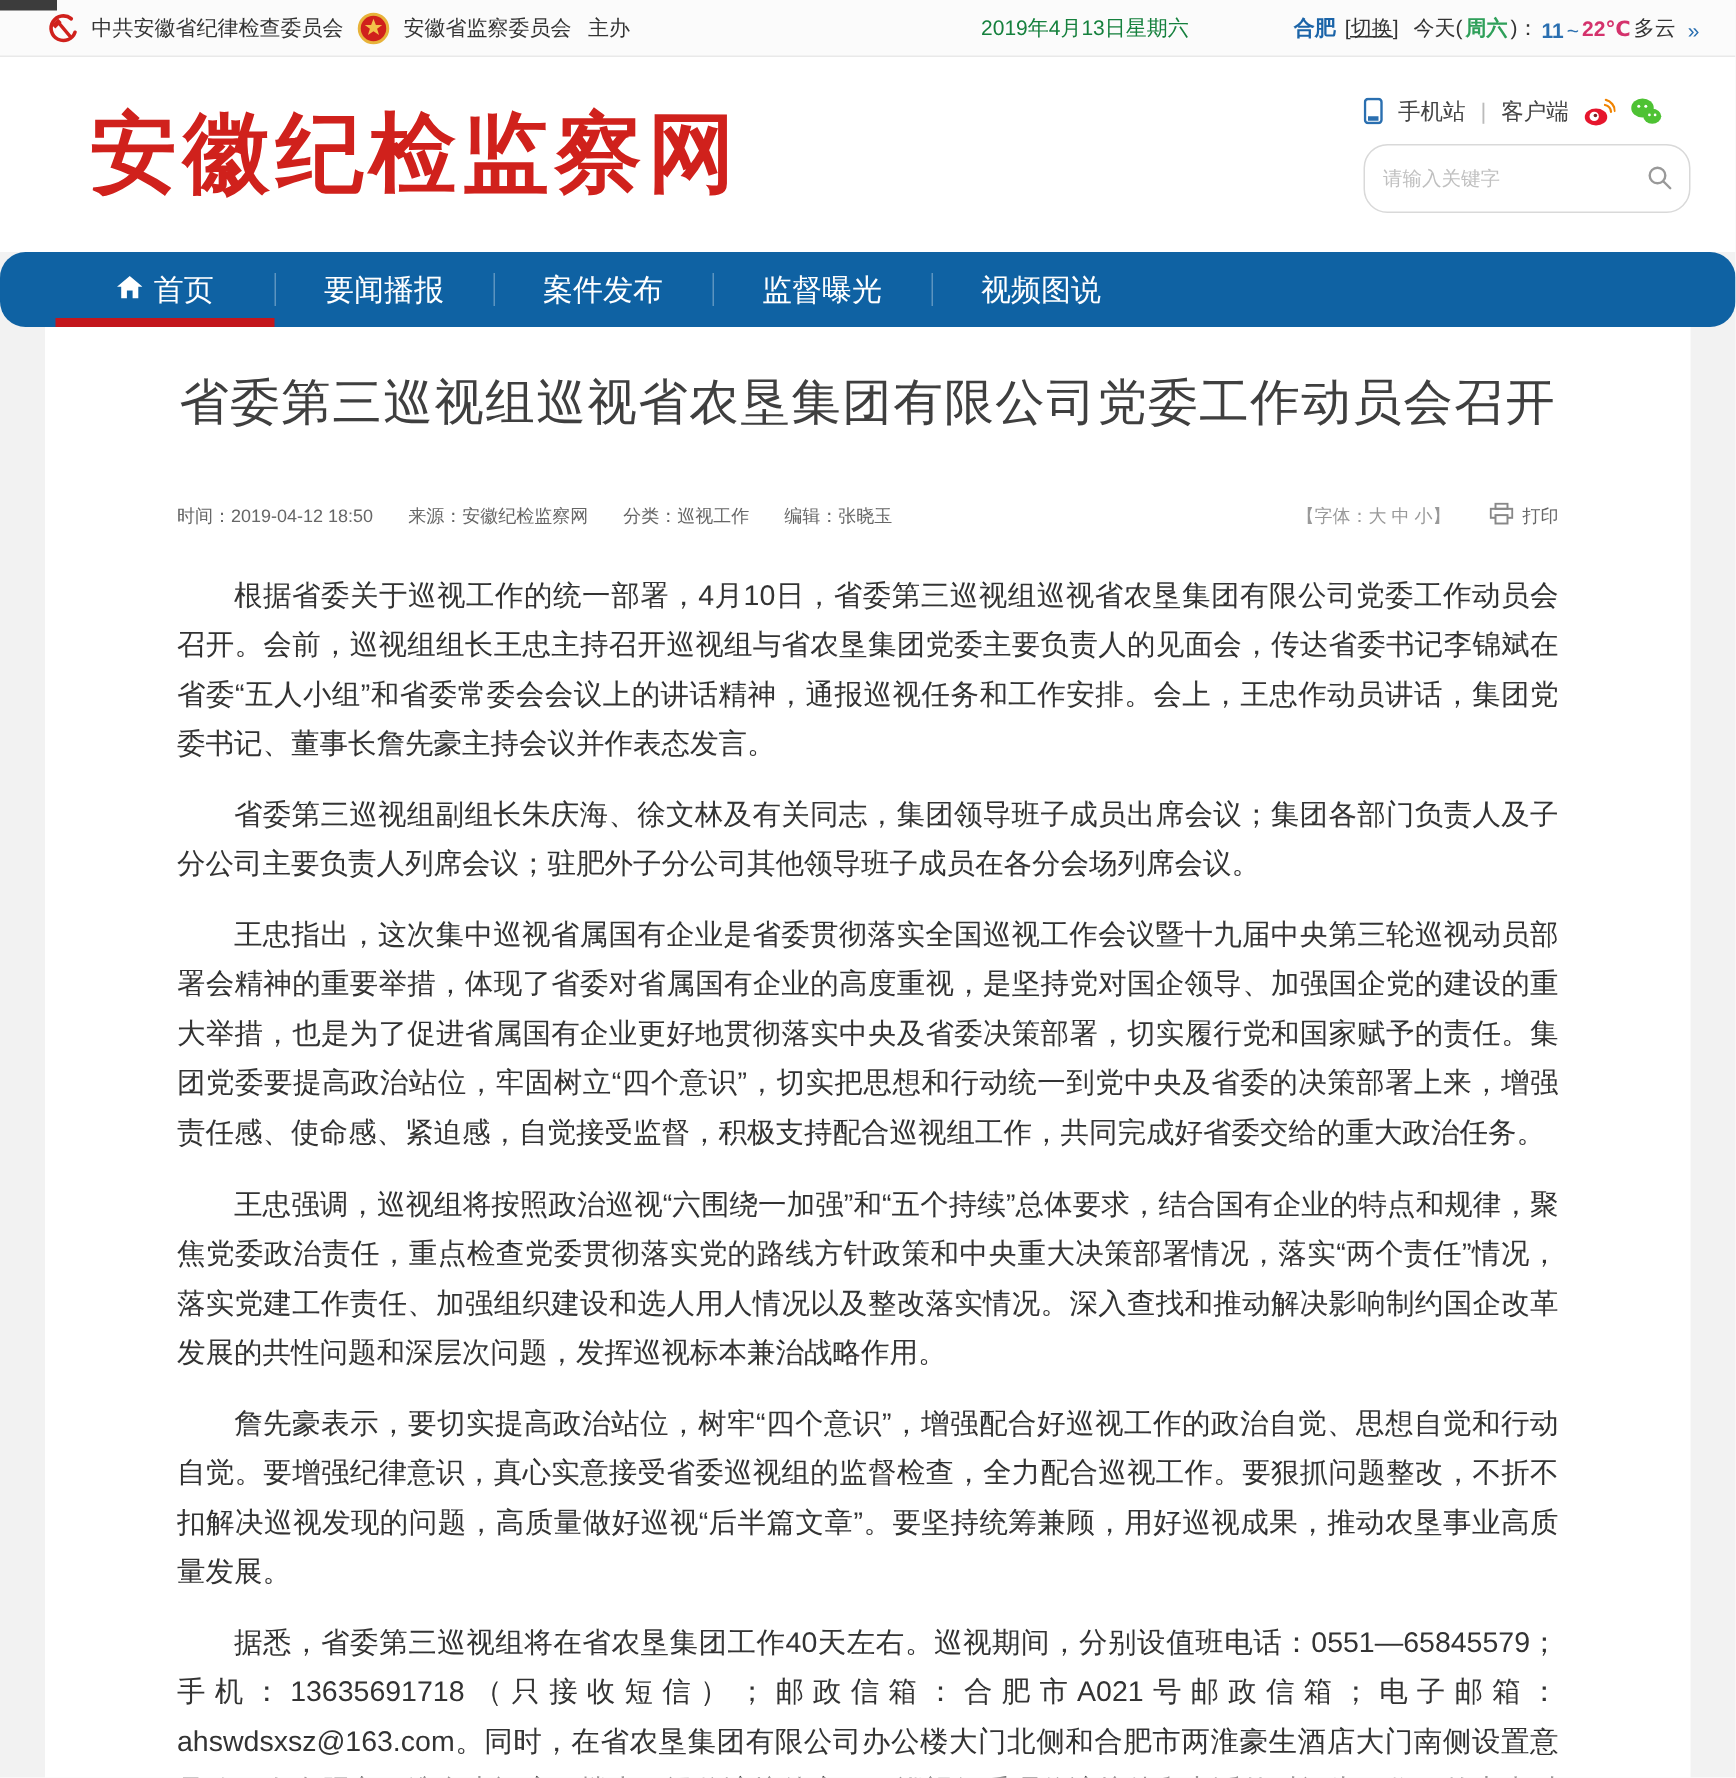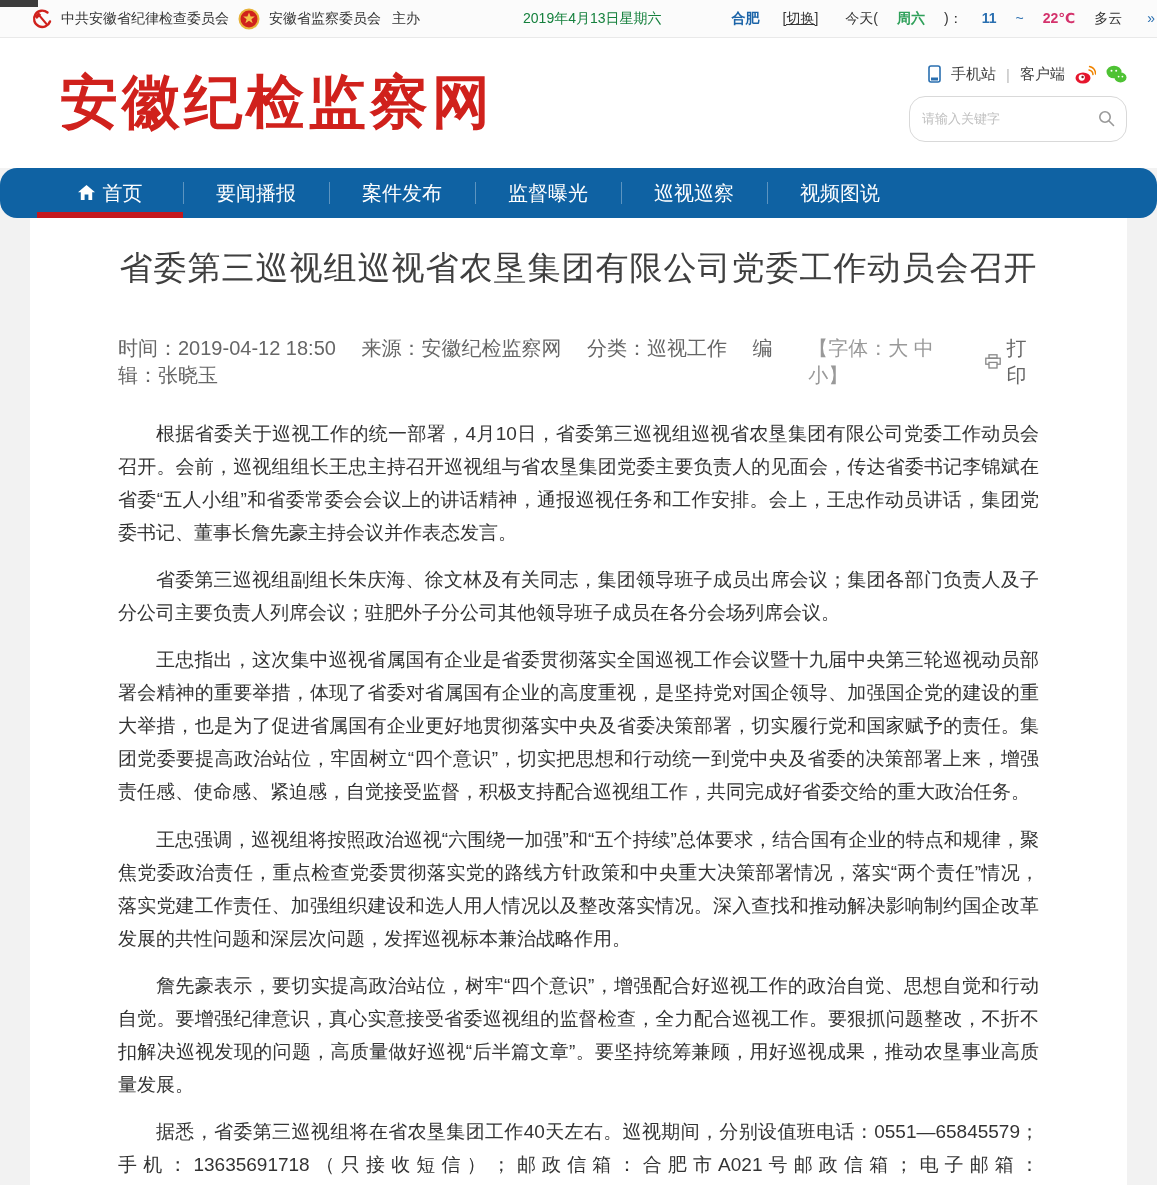--- a/index.html
+++ b/index.html
@@ -3,42 +3,42 @@
 <meta charset="utf-8">
 <style>
   * { margin:0; padding:0; box-sizing:border-box; }
   html,body { width:1157px; height:1185px; overflow:hidden; }
   body { background:#f2f2f2; font-family:"Liberation Sans","DejaVu Sans",sans-serif; position:relative; }
 
   .artifact { position:absolute; top:0; left:0; width:38px; height:7px; background:#3c3c3c; z-index:9; }
 
   
   .topbar { height:38px; background:#fbfbfb; border-bottom:1px solid #e9e9e9;
-            display:flex; align-items:center; padding:0 2px 0 30px; font-size:14px; color:#333; }
+            display:flex; align-items:center; padding:0 24px 0 30px; font-size:14px; color:#333; }
   .topbar-left { display:flex; align-items:center; gap:9px; }
   .topbar-link { color:#333; text-decoration:none; cursor:pointer; }
   .host { color:#333; margin-left:2px; }
   .emblem { display:inline-flex; width:22px; height:22px; align-items:center; justify-content:center; }
   .topbar-date { margin-left:auto; margin-right:70px; color:#15803d; }
-  .topbar-weather { display:flex; align-items:flex-start; gap:19px; color:#333; }
+  .topbar-weather { display:flex; align-items:flex-end; gap:2px; color:#333; }
   .w-city { color:#1b64a8; font-weight:bold; margin-right:4px; cursor:pointer; }
   .w-switch { color:#333; text-decoration:underline; margin-right:8px; cursor:pointer; }
   .w-weekday { color:#2fa05a; font-weight:bold; }
   .w-low { color:#2a6fb0; font-weight:bold; }
   .w-tilde { color:#2a6fb0; }
   .w-high { color:#d4326c; font-weight:bold; }
   .w-more { color:#2a6fb0; margin-left:6px; text-decoration:none; cursor:pointer; }
 
   
   .header { height:130px; background:#ffffff; display:flex; align-items:center; padding:0 30px; }
   .logo { margin-left:30px; cursor:pointer; }
   .logo-cn { font-family:"Liberation Serif","DejaVu Serif",serif; font-weight:bold;
              font-size:58px; line-height:1.05; color:#d0211c; letter-spacing:4px; }
   .logo-en { margin-top:5px; font-size:13px; font-weight:bold; color:#1b64a8; letter-spacing:2.2px; }
-  .header-right { margin-left:auto; display:flex; flex-direction:column; align-items:flex-end; gap:12px; }
+  .header-right { margin-left:auto; display:flex; flex-direction:column; align-items:flex-start; gap:12px; }
   .header-links { display:flex; align-items:center; gap:10px; font-size:15px; color:#444; }
   .header-links .hlink { color:#444; text-decoration:none; cursor:pointer; }
   .hl-sep { color:#bbb; }
   .search-box { width:218px; height:46px; border:1px solid #d9d9d9; border-radius:16px;
                 background:#fff; display:flex; align-items:center; padding:0 12px; }
   .search-box input { border:none; outline:none; flex:1; font-size:13px; color:#333;
                       font-family:"Liberation Sans","DejaVu Sans",sans-serif; }
   .search-box input::placeholder { color:#c0c0c0; }
   .search-btn { display:inline-flex; cursor:pointer; }
 
@@ -48,21 +48,21 @@
               color:#fff; font-size:20px; position:relative; cursor:pointer; }
   .nav-item + .nav-item::before { content:""; position:absolute; left:0; top:14px; height:22px;
               width:1px; background:rgba(255,255,255,.32); }
   .nav-item .active-bar { position:absolute; left:0; right:0; bottom:0; height:6px; background:#c3171d; }
 
   
   .content { background:#fff; margin:0 30px; min-height:967px; padding:0 88px 20px; }
   .article-title { text-align:center; font-size:33px; font-weight:300; color:#3f3f3f;
                    letter-spacing:1px; padding-top:28px; }
   .meta { margin-top:44px; display:flex; justify-content:space-between; align-items:center;
-          font-size:20px; color:#666; }
+          font-size:12px; color:#666; }
   .meta-left span.group { margin-right:20px; }
   .meta-right { display:flex; align-items:center; gap:26px; color:#999; }
   .font-ctl { cursor:pointer; }
   .print-btn { display:flex; align-items:center; gap:6px; color:#666; cursor:pointer; }
 
   .article-body { margin-top:28px; font-size:19px; color:#333; line-height:1.74; }
   .article-body p { text-indent:2em; text-align:justify; margin-bottom:14px; }
   .share-icon { display:inline-flex; cursor:pointer; }
 </style>
 </head>
@@ -164,23 +164,20 @@
   <div class="nav-item">
     <span>要闻播报</span>
   </div>
   <div class="nav-item">
     <span>案件发布</span>
   </div>
   <div class="nav-item">
     <span>监督曝光</span>
   </div>
   <div class="nav-item">
-    <span>巡视巡察</span>
-  </div>
-  <div class="nav-item">
     <span>视频图说</span>
   </div>
 </nav>
 
 <main class="content">
   <h1 class="article-title">省委第三巡视组巡视省农垦集团有限公司党委工作动员会召开</h1>
 
   <div class="meta">
     <div class="meta-left">
       <span class="group"><span>时间：</span><span>2019-04-12 18:50</span></span>

